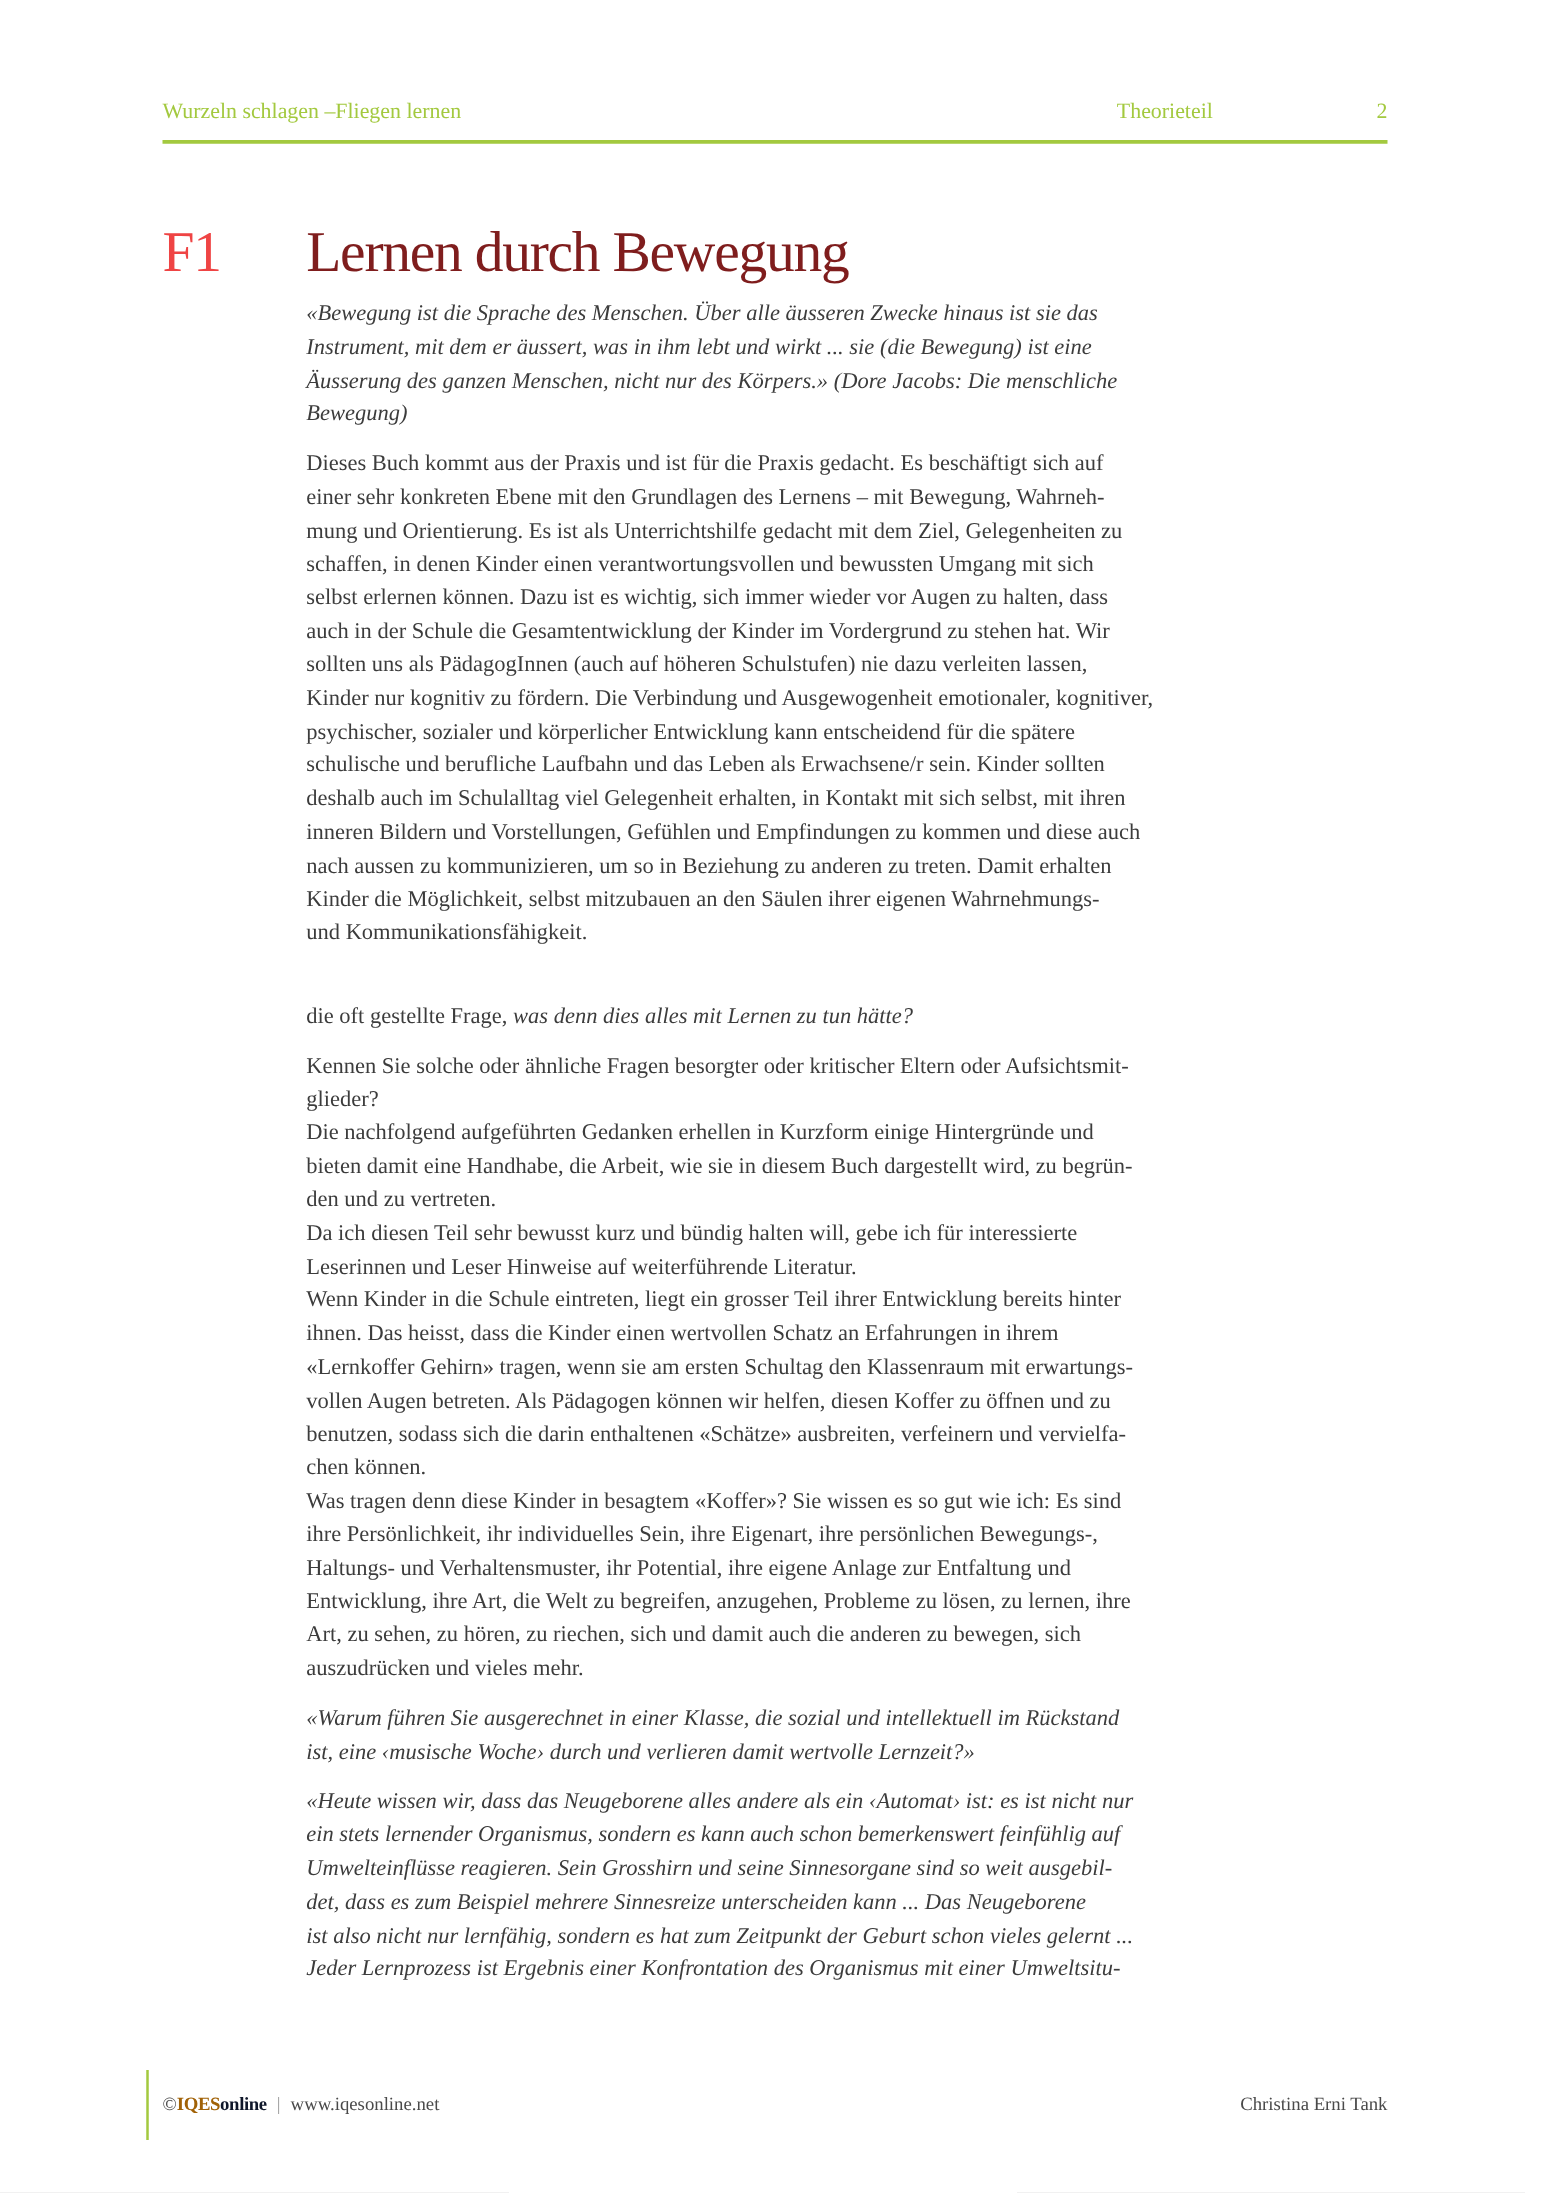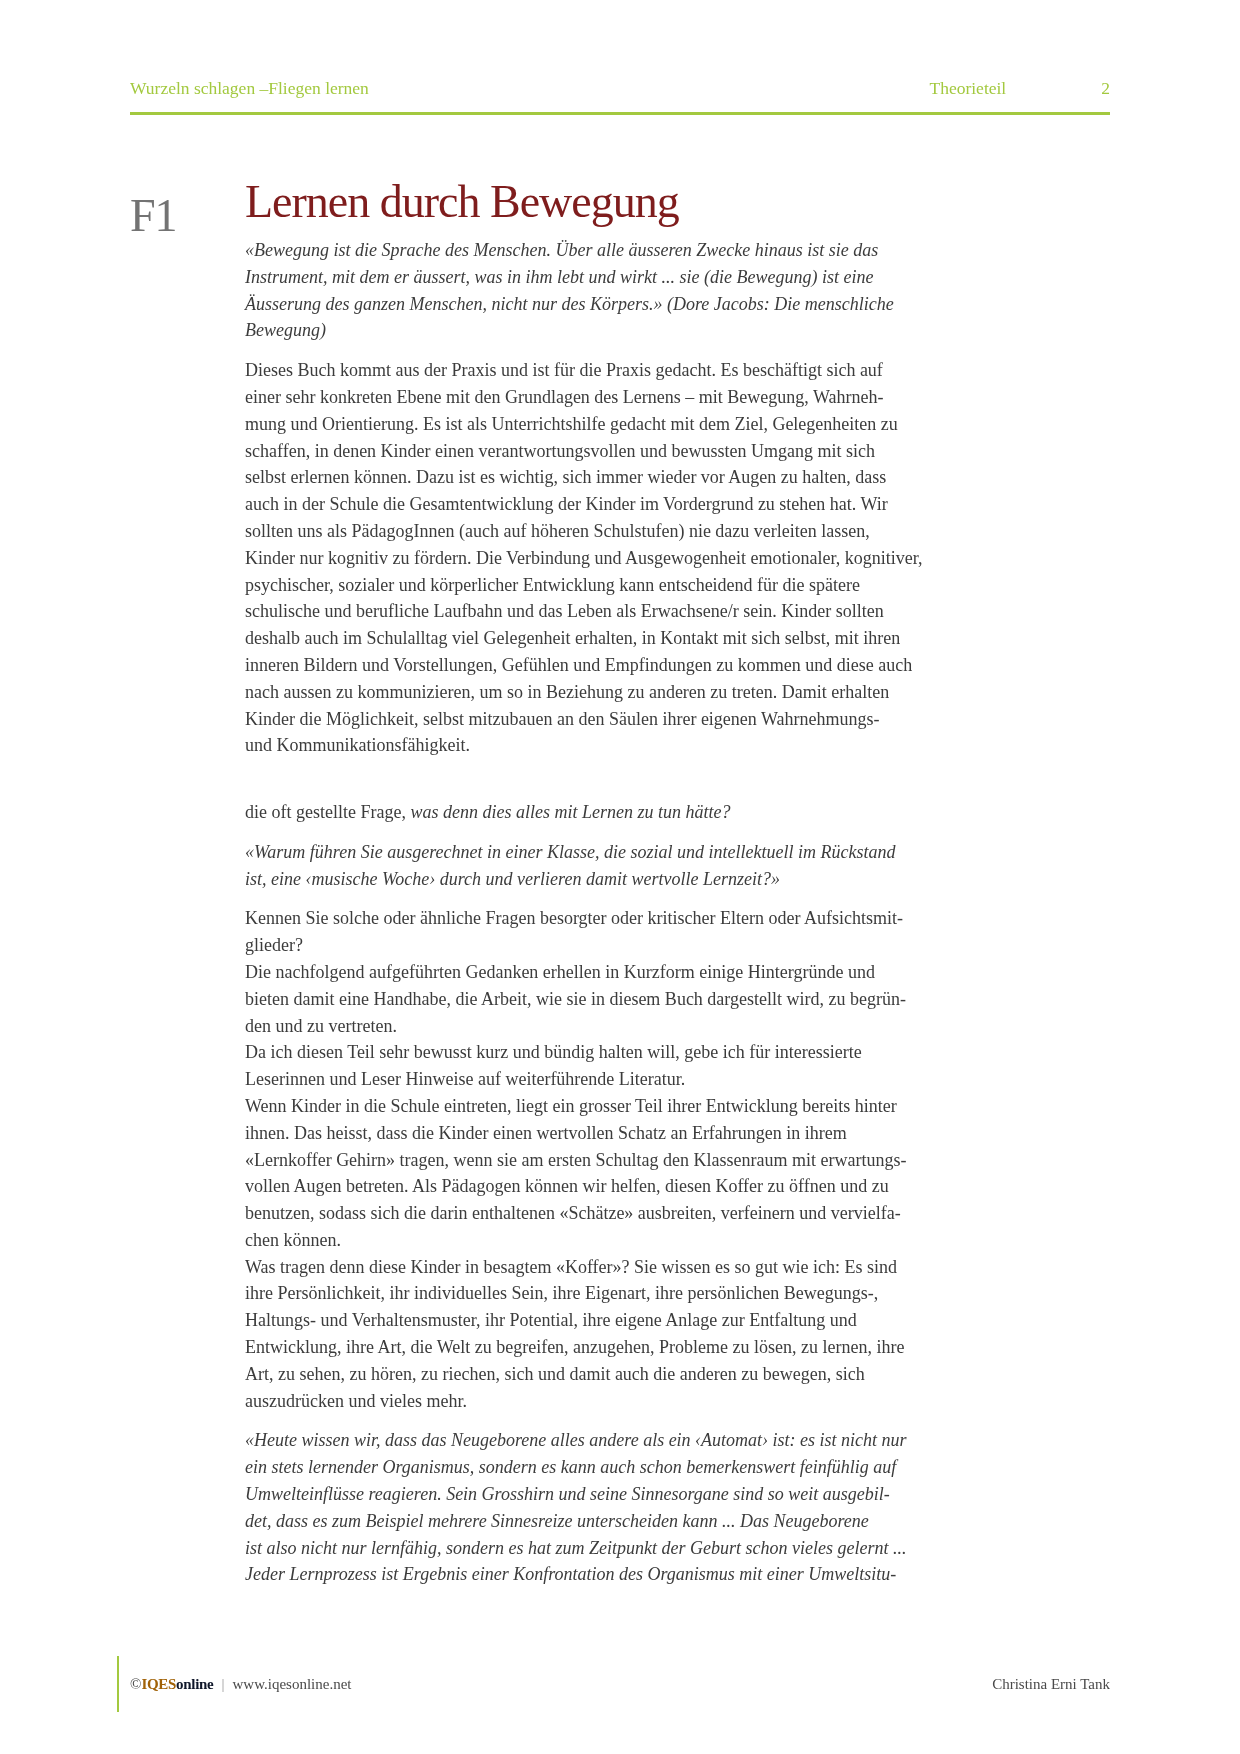--- a/index.html
+++ b/index.html
@@ -10,31 +10,31 @@
     background:#ffffff;
     font-family:Liberation Serif, serif;
     overflow:hidden;
   }
   
   .header {
     position:absolute; left:130px; top:78px; width:980px;
     display:flex; justify-content:space-between; align-items:baseline;
     font-size:17.5px; color:#a3c93f; font-weight:400;
   }
-  .header-right { display:flex; align-items:baseline; }
+  .header-right { display:flex; align-items:baseline;gap:36px; }
   .page-number { margin-left:95px; }
   .header-rule {
     position:absolute; left:130px; top:112px; width:980px; height:3px;
     background:#a3c93f;
   }
   
   .chapter-label {
-    position:absolute; left:130px; top:192px;
+    position:absolute; left:130px; top:178px;
     font-size:46px; line-height:48px; letter-spacing:-1px;
-    color:#737373; font-weight:400;
+    color:#ef4444; font-weight:400;
   }
   .chapter-title {
     position:absolute; left:245px; top:178px;
     font-size:46px; line-height:48px; letter-spacing:-1px;
     color:#7f1d1d; font-weight:400;
   }
   
   .content {
     position:absolute; left:245px; top:237px; width:745px;
     color:#3c3c3c;
@@ -92,41 +92,41 @@
 sollten uns als PädagogInnen (auch auf höheren Schulstufen) nie dazu verleiten lassen,
 Kinder nur kognitiv zu fördern. Die Verbindung und Ausgewogenheit emotionaler, kognitiver,
 psychischer, sozialer und körperlicher Entwicklung kann entscheidend für die spätere
 schulische und berufliche Laufbahn und das Leben als Erwachsene/r sein. Kinder sollten
 deshalb auch im Schulalltag viel Gelegenheit erhalten, in Kontakt mit sich selbst, mit ihren
 inneren Bildern und Vorstellungen, Gefühlen und Empfindungen zu kommen und diese auch
 nach aussen zu kommunizieren, um so in Beziehung zu anderen zu treten. Damit erhalten
 Kinder die Möglichkeit, selbst mitzubauen an den Säulen ihrer eigenen Wahrnehmungs-
 und Kommunikationsfähigkeit.</p>
     <p class="para"><br><span>die oft gestellte Frage, </span><span class="it">was denn dies alles mit Lernen zu tun hätte?</span></p>
-    <p class="para it">«Warum führen Sie ausgerechnet in einer Klasse, die sozial und intellektuell im Rückstand
-ist, eine ‹musische Woche› durch und verlieren damit wertvolle Lernzeit?»</p>
     <p class="para">Kennen Sie solche oder ähnliche Fragen besorgter oder kritischer Eltern oder Aufsichtsmit-
 glieder?
 Die nachfolgend aufgeführten Gedanken erhellen in Kurzform einige Hintergründe und
 bieten damit eine Handhabe, die Arbeit, wie sie in diesem Buch dargestellt wird, zu begrün-
 den und zu vertreten.
 Da ich diesen Teil sehr bewusst kurz und bündig halten will, gebe ich für interessierte
 Leserinnen und Leser Hinweise auf weiterführende Literatur.
 Wenn Kinder in die Schule eintreten, liegt ein grosser Teil ihrer Entwicklung bereits hinter
 ihnen. Das heisst, dass die Kinder einen wertvollen Schatz an Erfahrungen in ihrem
 «Lernkoffer Gehirn» tragen, wenn sie am ersten Schultag den Klassenraum mit erwartungs-
 vollen Augen betreten. Als Pädagogen können wir helfen, diesen Koffer zu öffnen und zu
 benutzen, sodass sich die darin enthaltenen «Schätze» ausbreiten, verfeinern und vervielfa-
 chen können.
 Was tragen denn diese Kinder in besagtem «Koffer»? Sie wissen es so gut wie ich: Es sind
 ihre Persönlichkeit, ihr individuelles Sein, ihre Eigenart, ihre persönlichen Bewegungs-,
 Haltungs- und Verhaltensmuster, ihr Potential, ihre eigene Anlage zur Entfaltung und
 Entwicklung, ihre Art, die Welt zu begreifen, anzugehen, Probleme zu lösen, zu lernen, ihre
 Art, zu sehen, zu hören, zu riechen, sich und damit auch die anderen zu bewegen, sich
 auszudrücken und vieles mehr.</p>
+    <p class="para it">«Warum führen Sie ausgerechnet in einer Klasse, die sozial und intellektuell im Rückstand
+ist, eine ‹musische Woche› durch und verlieren damit wertvolle Lernzeit?»</p>
     <p class="para it">«Heute wissen wir, dass das Neugeborene alles andere als ein ‹Automat› ist: es ist nicht nur
 ein stets lernender Organismus, sondern es kann auch schon bemerkenswert feinfühlig auf
 Umwelteinflüsse reagieren. Sein Grosshirn und seine Sinnesorgane sind so weit ausgebil-
 det, dass es zum Beispiel mehrere Sinnesreize unterscheiden kann ... Das Neugeborene
 ist also nicht nur lernfähig, sondern es hat zum Zeitpunkt der Geburt schon vieles gelernt ...
 Jeder Lernprozess ist Ergebnis einer Konfrontation des Organismus mit einer Umweltsitu-</p>
   </div>
 
   <div class="footer-accent"></div>
   <div class="footer">

